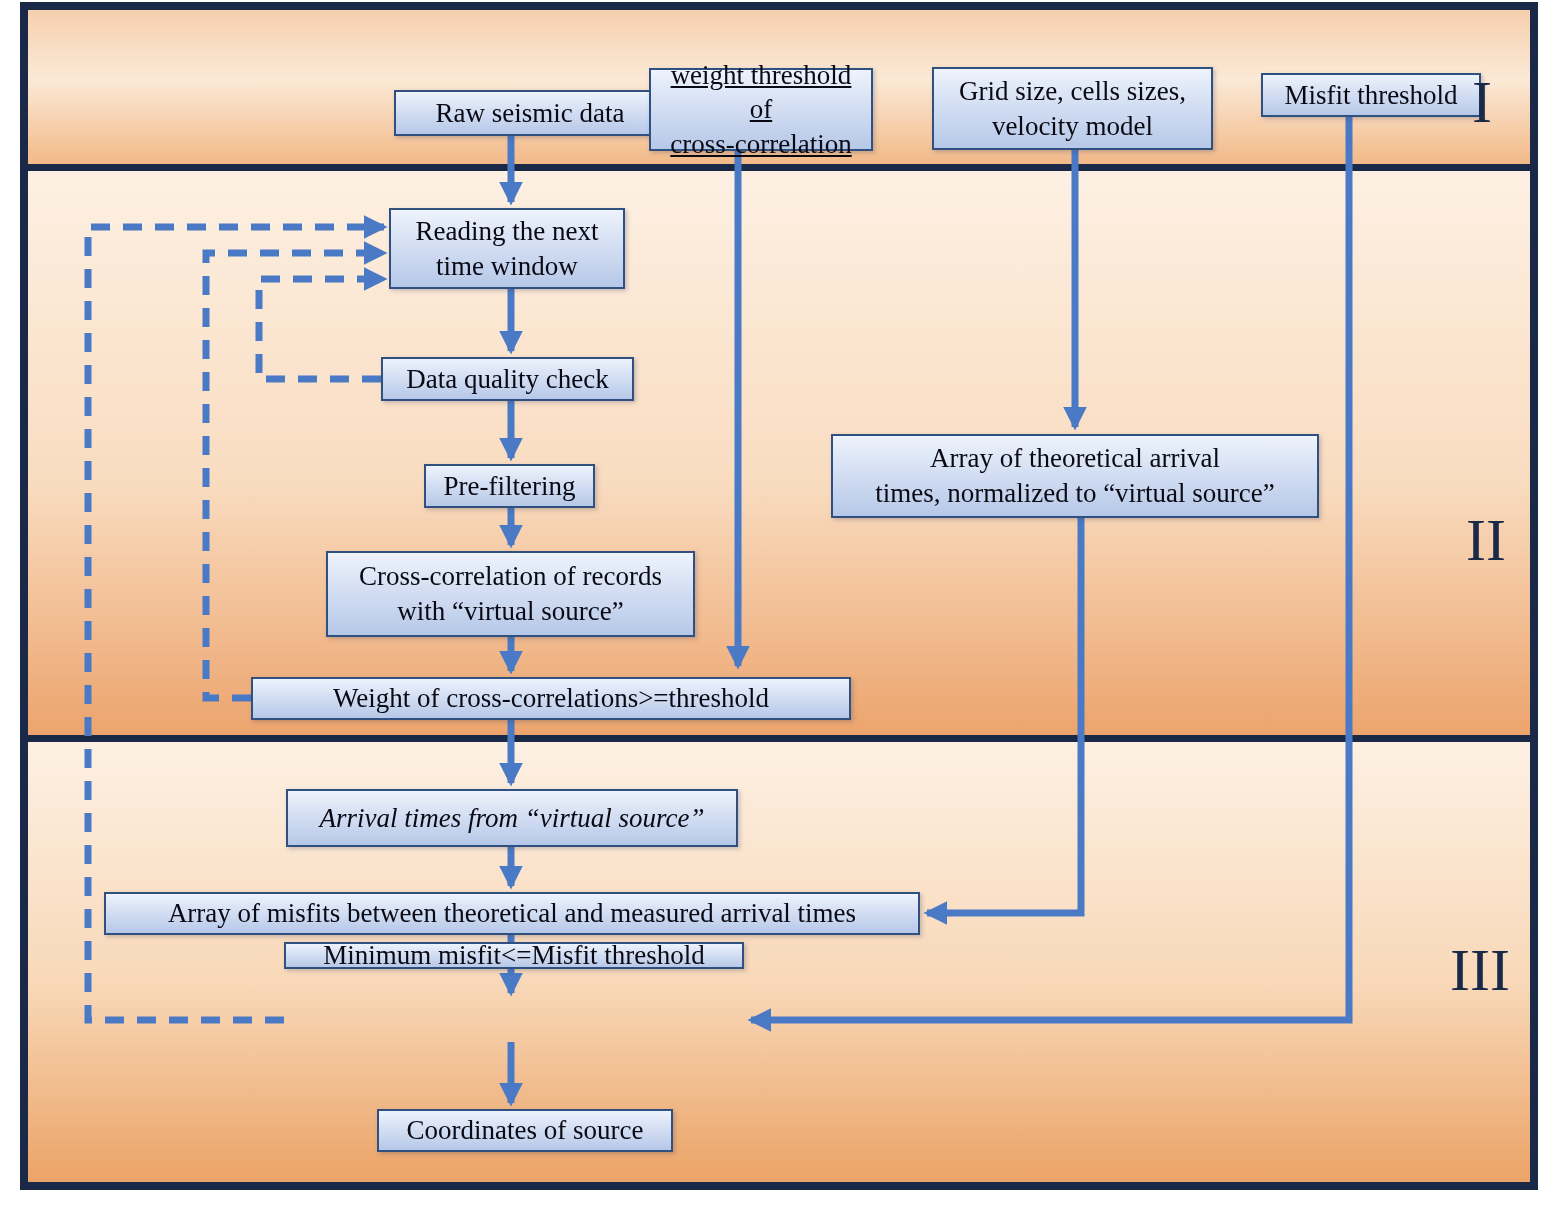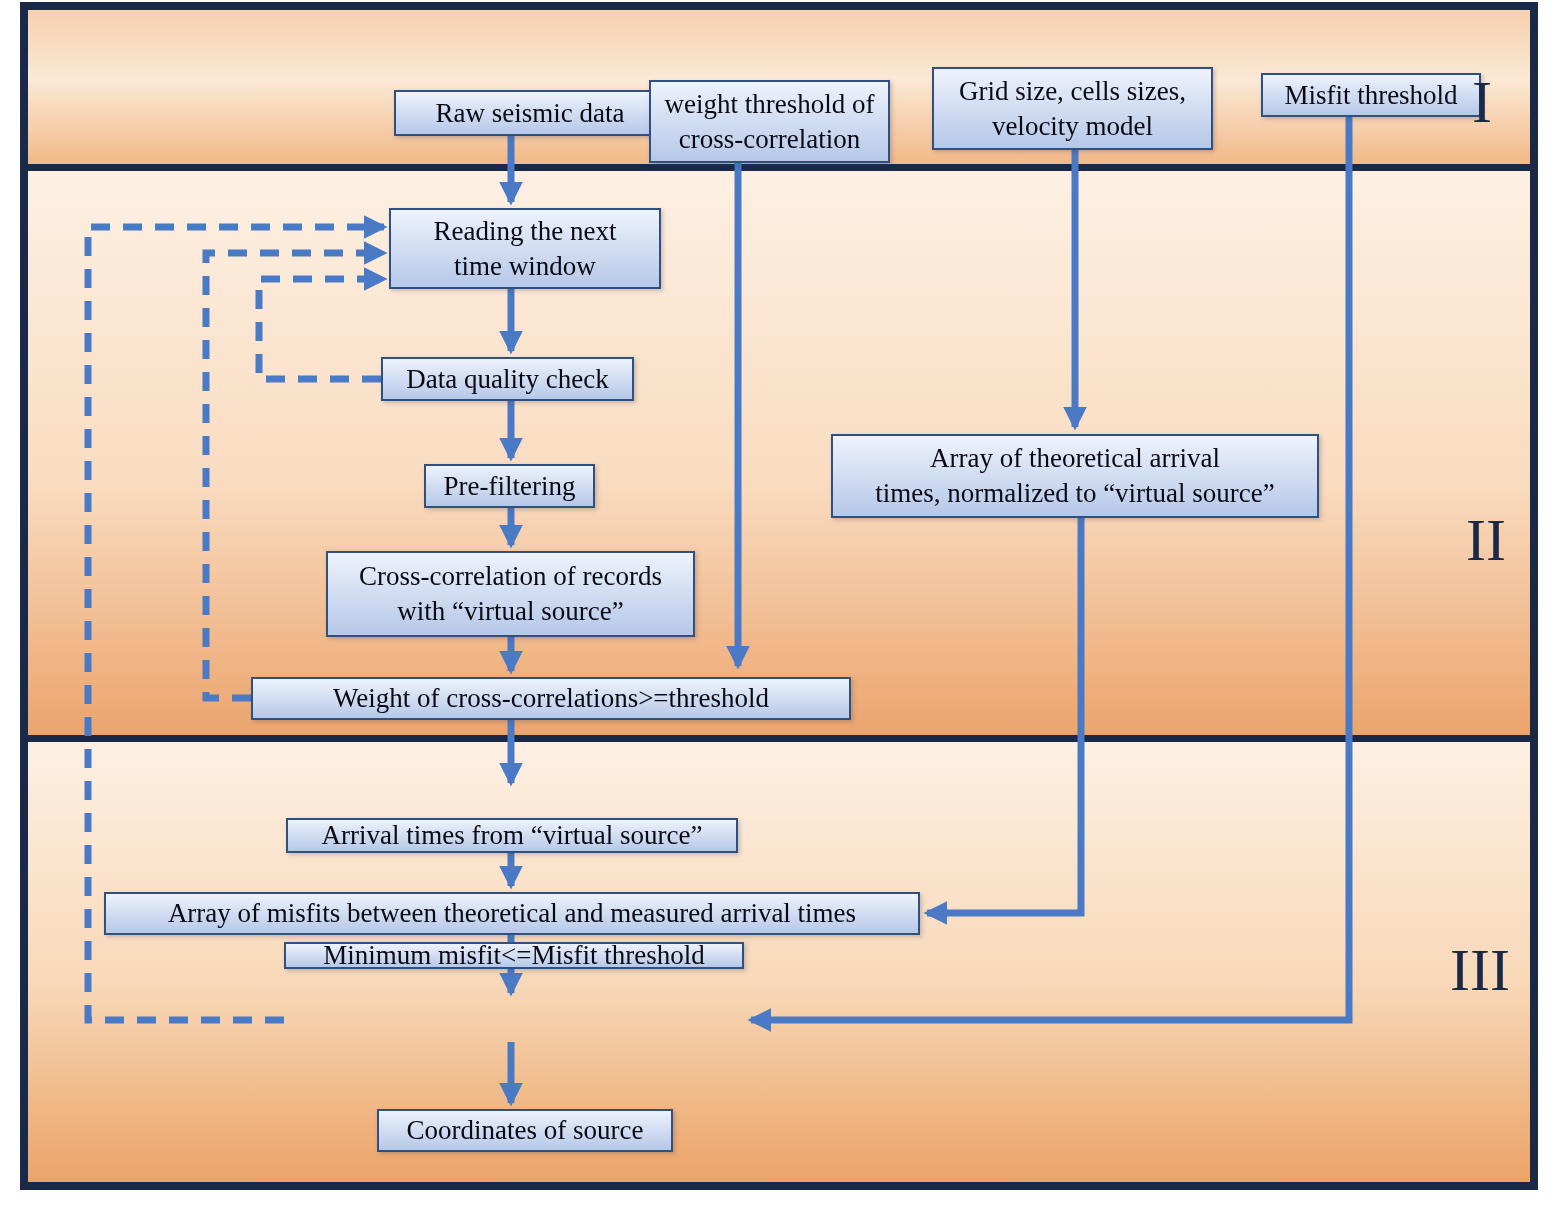--- a/index.html
+++ b/index.html
@@ -26,30 +26,30 @@
   .node{
     position:absolute;z-index:3;display:flex;align-items:center;justify-content:center;
     text-align:center;
     background:linear-gradient(180deg,#eef3fc 0%,#d4dff3 45%,#b6c8e8 100%);
     border:2px solid #30507f;box-sizing:border-box;
     color:#0a0a14;font-size:27px;line-height:1.28;white-space:pre-line;
     box-shadow:2px 2px 4px rgba(60,60,90,0.25);
     padding:0 6px;
   }
   .n-raw {left:394px; top:90px;  width:272px; height:46px;}
-  .n-wthr{left:649px; top:80px;  width:241px; height:83px;}
+  .n-wthr{left:649px; top:68px;  width:224px; height:83px;text-decoration:underline;}
   .n-grid{left:932px; top:67px;  width:281px; height:83px;}
   .n-mthr{left:1261px;top:73px;  width:220px; height:44px;}
-  .n-read{left:389px; top:208px; width:272px; height:81px;}
+  .n-read{left:389px; top:208px; width:236px; height:81px;}
   .n-dq  {left:381px; top:357px; width:253px; height:44px;}
   .n-pf  {left:424px; top:464px; width:171px; height:44px;}
   .n-cc  {left:326px; top:551px; width:369px; height:86px;}
   .n-wc  {left:251px; top:677px; width:600px; height:43px;}
   .n-tt  {left:831px; top:434px; width:488px; height:84px;}
-  .n-at  {left:286px; top:818px; width:452px; height:35px;}
+  .n-at  {left:286px; top:789px; width:452px; height:58px;font-style:italic;}
   .n-ma  {left:104px; top:892px; width:816px; height:43px;}
   .n-mm  {left:284px; top:942px; width:460px; height:27px;}
   .n-co  {left:369px; top:1109px;width:296px; height:43px;margin-left:8px;}
 
   .roman{
     position:absolute;z-index:3;color:#1a2947;font-size:60px;line-height:1;
     font-family:"Liberation Serif","DejaVu Serif",serif;
   }
   .roman-1{left:1472px;top:72px;}
   .roman-2{left:1466px;top:510px;}

